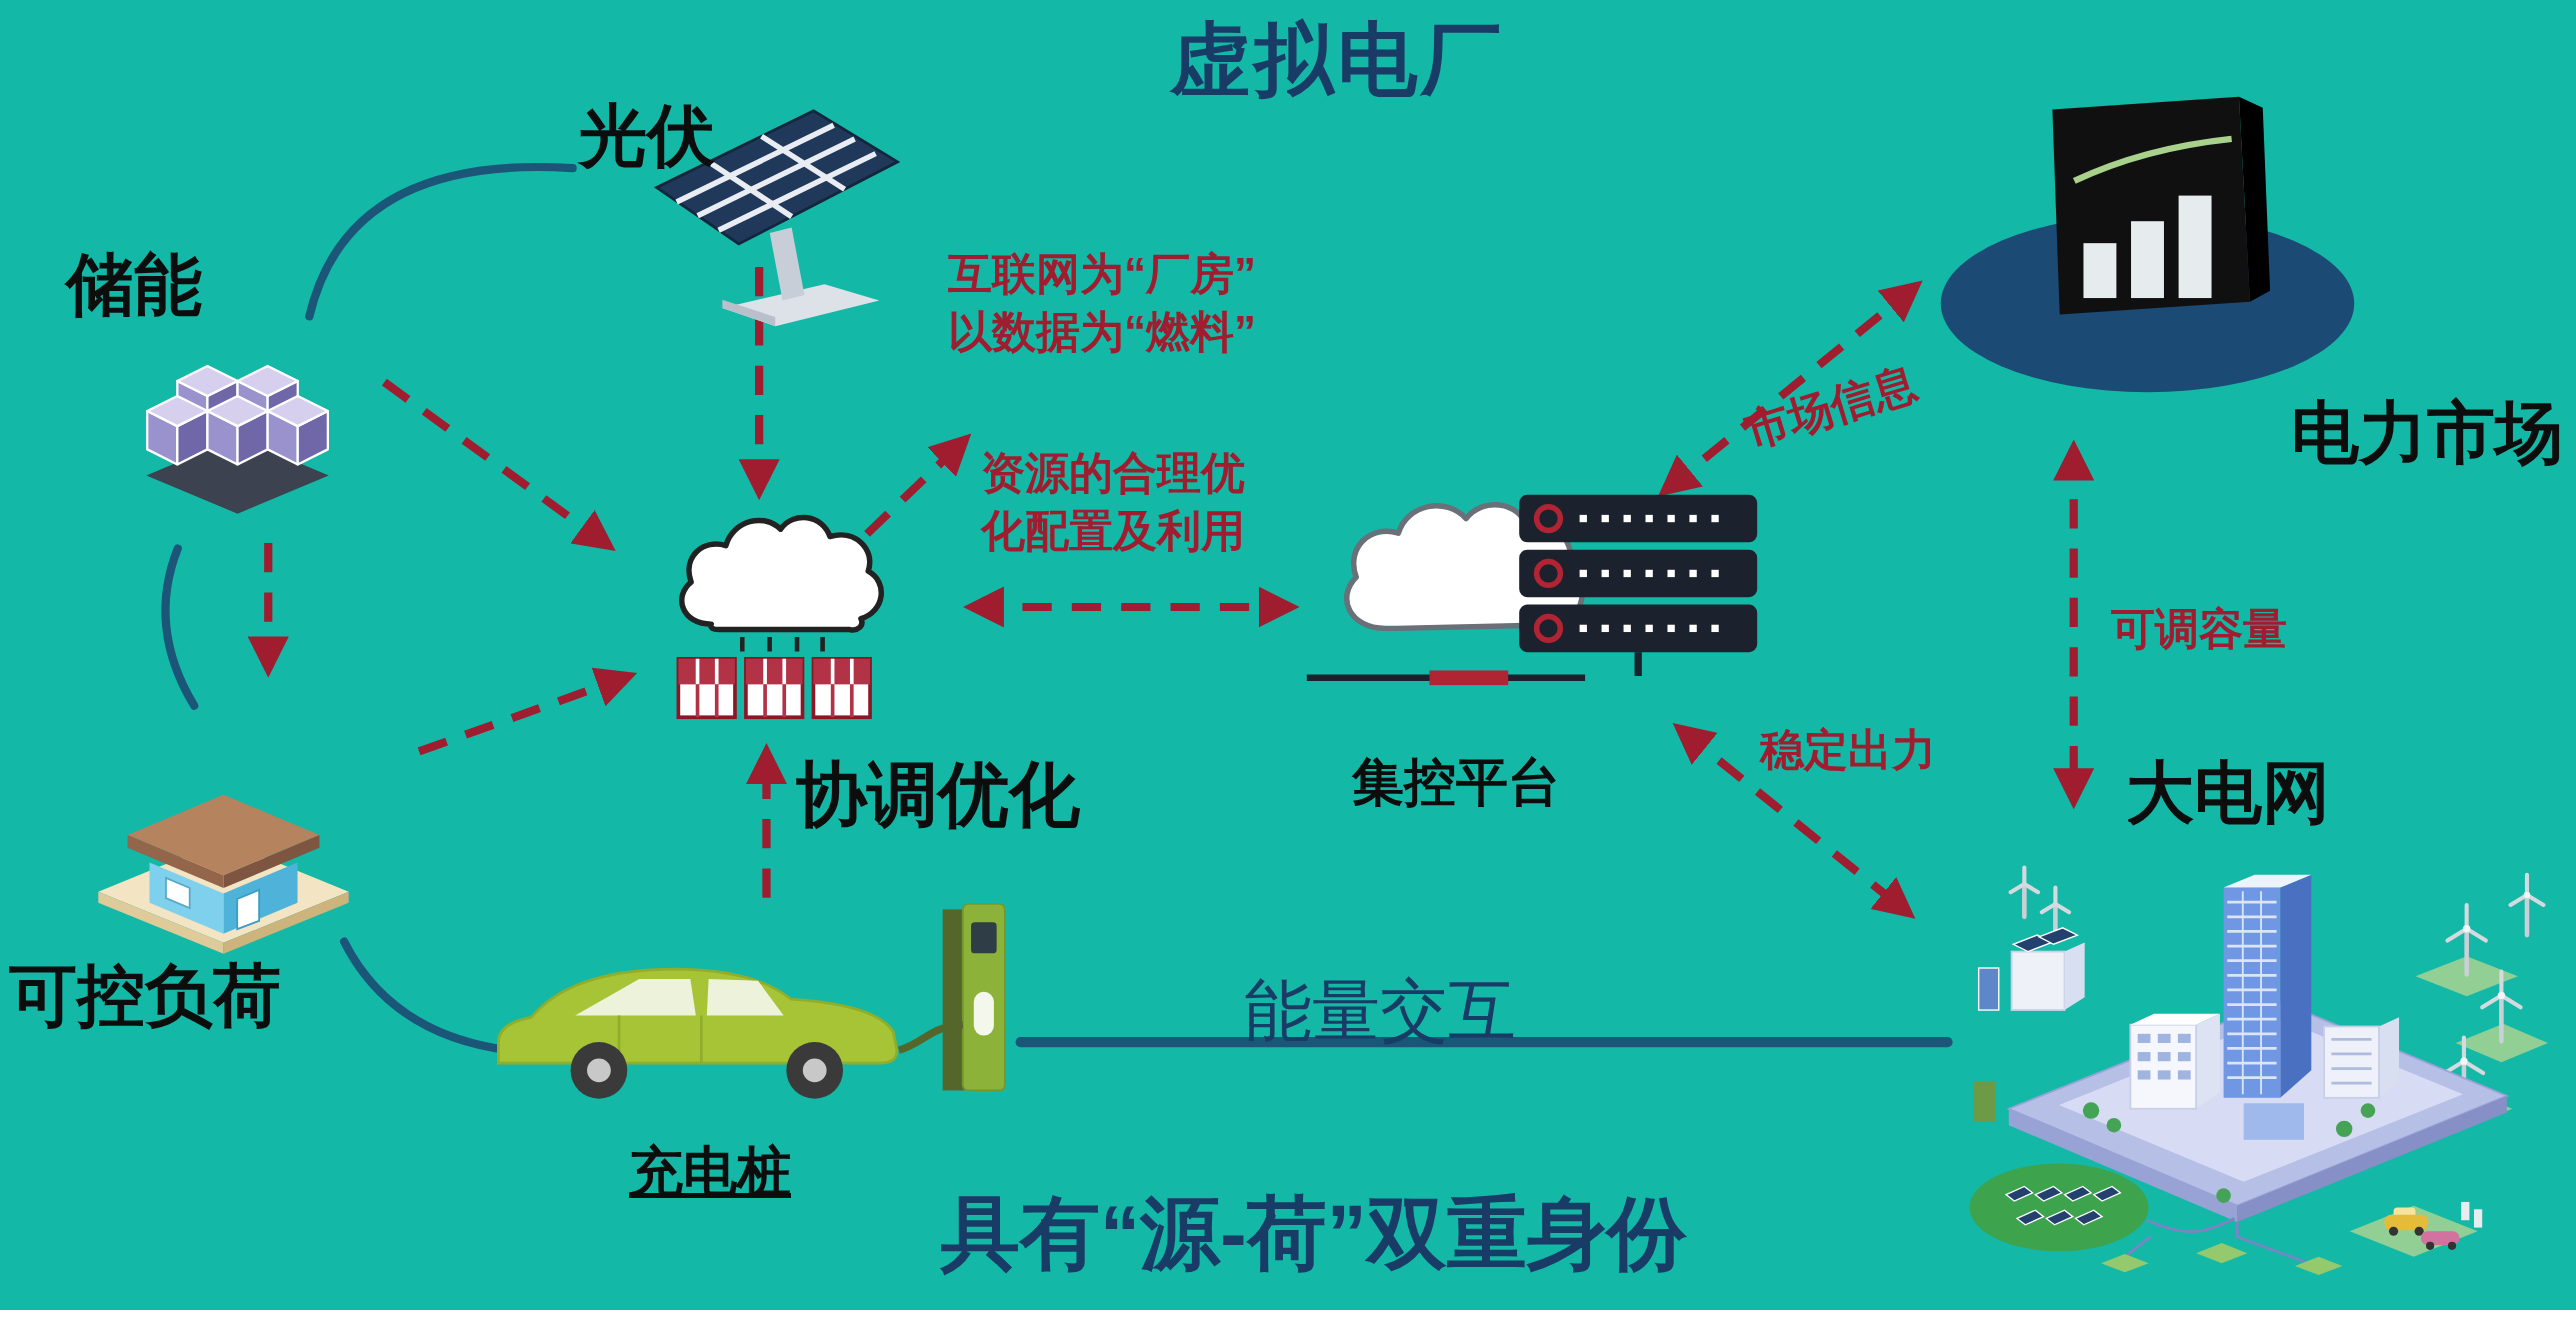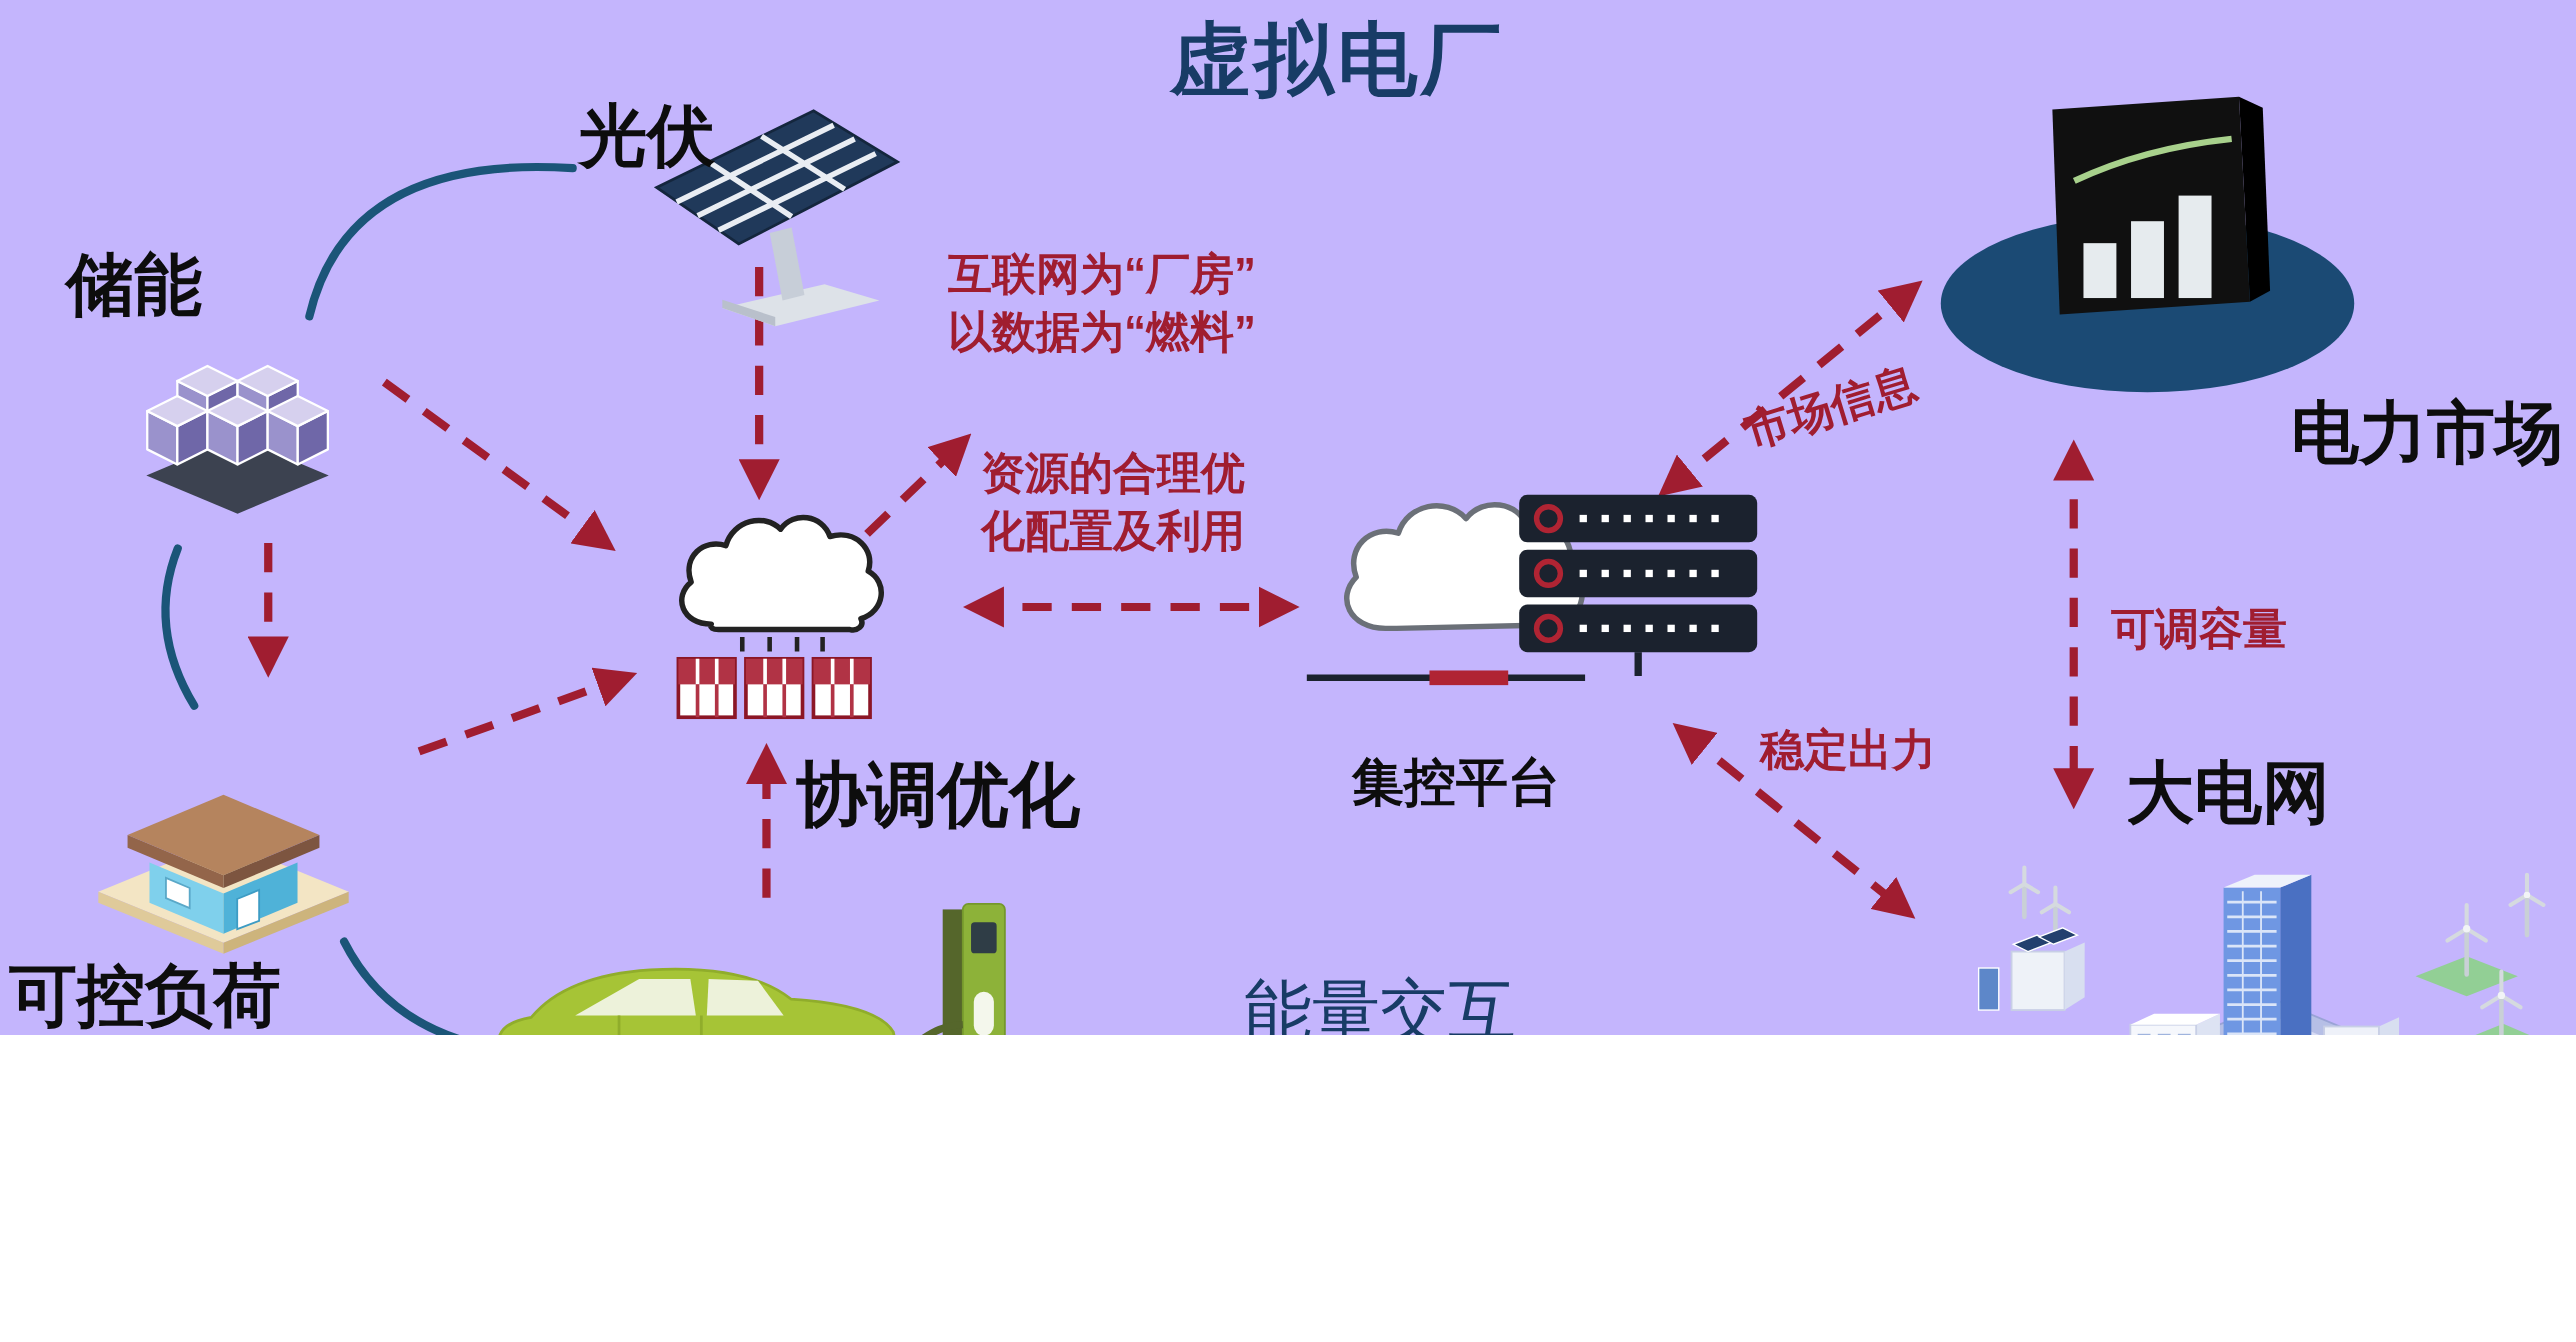--- a/index.html
+++ b/index.html
@@ -1,17 +1,17 @@
 <!DOCTYPE html>
 <html style="font-size:14.6px"><head>
 <meta charset="utf-8">
 <style>
   * { box-sizing: border-box; margin: 0; padding: 0; }
   html, body { width: 2576px; height: 1342px; background: #ffffff; font-family: "Liberation Sans", sans-serif; }
-  .canvas { position: relative; width: 2576px; height: 1035px; background: #c4b5fd; overflow: hidden; }
+  .canvas { position: relative; width: 2576px; height: 1310px; background: #14b8a6; overflow: hidden; }
   .abs { position: absolute; }
   .node-label { font-weight: 700; color: #0d0d0d; white-space: nowrap; }
   .navy { color: #183c66; }
   .red-note { color: #a01d30; font-weight: 700; text-align: center; white-space: pre-line; line-height: 1.32; }
   svg { display: block; }
 </style>
 </head>
 <body>
 
 <div class="canvas">
@@ -285,15 +285,16 @@
 
   <div class="abs red-note" style="left:919px;top:245px;width:366px;font-size:44px;">互联网为“厂房”
 以数据为“燃料”</div>
   <div class="abs red-note" style="left:962px;top:444px;width:302px;font-size:44px;">资源的合理优
 化配置及利用</div>
   <div class="abs red-note" style="left:1747px;top:404px;font-size:44px;transform:rotate(-17deg);transform-origin:left center;white-space:nowrap;">市场信息</div>
   <div class="abs red-note" style="left:2111px;top:560px;font-size:44px;white-space:nowrap;margin-top:40px;">可调容量</div>
   <div class="abs red-note" style="left:1760px;top:721px;font-size:44px;white-space:nowrap;">稳定出力</div>
 
   <div class="abs navy" style="left:1244px;top:966px;font-size:68px;font-weight:400;white-space:nowrap;">能量交互</div>
+  <div class="abs navy" style="left:940px;top:1181px;font-size:80px;font-weight:800;white-space:nowrap;">具有“源-荷”双重身份</div>
 
 </div>
 
 
 </body></html>

